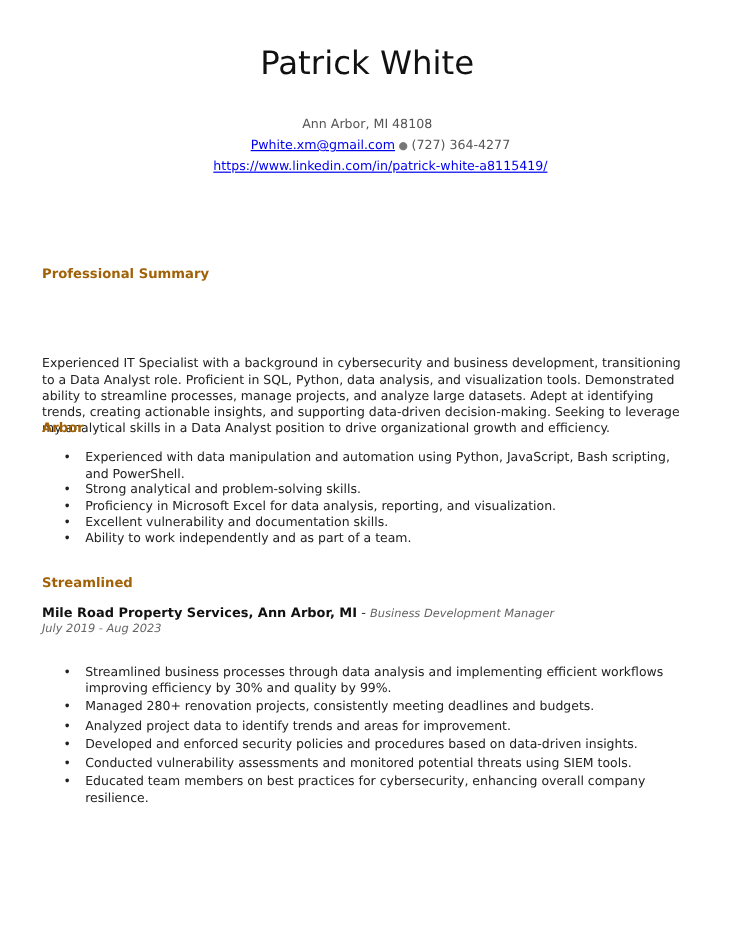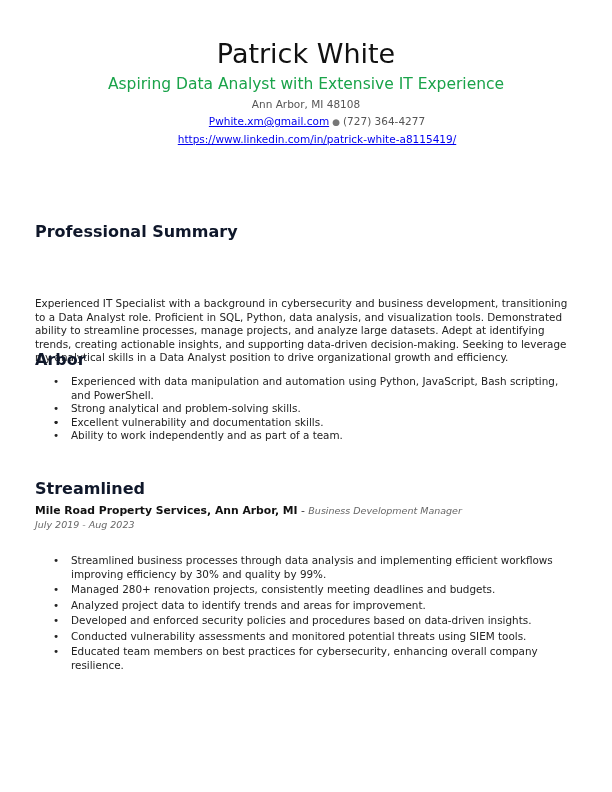--- a/index.html
+++ b/index.html
@@ -7,54 +7,53 @@
          font-family: "DejaVu Sans", "Liberation Sans", sans-serif; color: #111; }
   .page { position: absolute; left: 0; top: 0; width: 612px; height: 792px; }
   .center { text-align: center; position: absolute; left: 0; width: 612px; }
   .name { top: 38px; font-size: 27px; font-weight: normal; color: #111; letter-spacing: 0px; }
   .tagline { top: 75px; font-size: 15.5px; color: #1aa34a; }
   .address { top: 98px; font-size: 10.5px; color: #555; }
   .contact { top: 115px; font-size: 10.5px; color: #555; }
   .linkedin { top: 133px; font-size: 10.5px; }
   a.link { color: #0000ee; text-decoration: underline; padding-left: 22px; }
   .sep { color: #777; font-size: 9px; margin: 0 3px; }
-  .heading { position: absolute; left: 35px; font-size: 16px; font-weight: bold; color: #0f172a; }
+  .heading { position: absolute; left: 35px; font-size: 11px; font-weight: bold; color: #a16207; }
   .para { position: absolute; left: 35px; width: 540px; font-size: 10.4px; line-height: 13.5px; color: #222; margin-top: 36px; }
   ul.blist { position: absolute; left: 35px; width: 545px; margin: 0; padding: 0; list-style: none; font-size: 10.4px; color: #222; }
   ul.blist li { position: relative; padding-left: 36px; line-height: 13.5px; }
   ul.blist li .bullet { position: absolute; left: 18px; top: 0; }
   .job-line { position: absolute; left: 35px; top: 504px; font-size: 10.8px; }
   .company { font-weight: bold; color: #111; }
   .dash { color: #333; }
   .role { font-style: italic; color: #666; font-size: 9.5px; }
   .dates { position: absolute; left: 35px; top: 519px; font-size: 9.5px; font-style: italic; color: #666; }
 </style>
 </head>
 <body>
 
 <div class="page">
 
   <div class="center name">Patrick White</div>
-  <div class="center tagline">Aspiring Data Analyst with Extensive IT Experience</div>
   <div class="center address">Ann Arbor, MI 48108</div>
   <div class="center contact">
     <a class="link">Pwhite.xm@gmail.com</a><span class="sep">●</span><span>(727) 364-4277</span>
   </div>
   <div class="center linkedin">
     <a class="link">https://www.linkedin.com/in/patrick-white-a8115419/</a>
   </div>
 
   <div class="heading" style="top:222px;">Professional Summary</div>
   <div class="para" style="top:261px;">Experienced IT Specialist with a background in cybersecurity and business development, transitioning to a Data Analyst role. Proficient in SQL, Python, data analysis, and visualization tools. Demonstrated ability to streamline processes, manage projects, and analyze large datasets. Adept at identifying trends, creating actionable insights, and supporting data-driven decision-making. Seeking to leverage my analytical skills in a Data Analyst position to drive organizational growth and efficiency.</div>
 
   <div class="heading" style="top:350px;">Arbor</div>
   <ul class="blist" style="top:375px;">
     <li><span class="bullet">•</span><span>Experienced with data manipulation and automation using Python, JavaScript, Bash scripting, and PowerShell.</span></li>
     <li><span class="bullet">•</span><span>Strong analytical and problem-solving skills.</span></li>
-    <li><span class="bullet">•</span></li>
+    <li><span class="bullet">•</span><span>Proficiency in Microsoft Excel for data analysis, reporting, and visualization.</span></li>
     <li><span class="bullet">•</span><span>Excellent vulnerability and documentation skills.</span></li>
     <li><span class="bullet">•</span><span>Ability to work independently and as part of a team.</span></li>
   </ul>
 
   <div class="heading" style="top:479px;">Streamlined</div>
   <div class="job-line">
     <span class="company">Mile Road Property Services, Ann Arbor, MI</span><span class="dash"> - </span><span class="role">Business Development Manager</span>
   </div>
   <div class="dates">July 2019 - Aug 2023</div>
 

